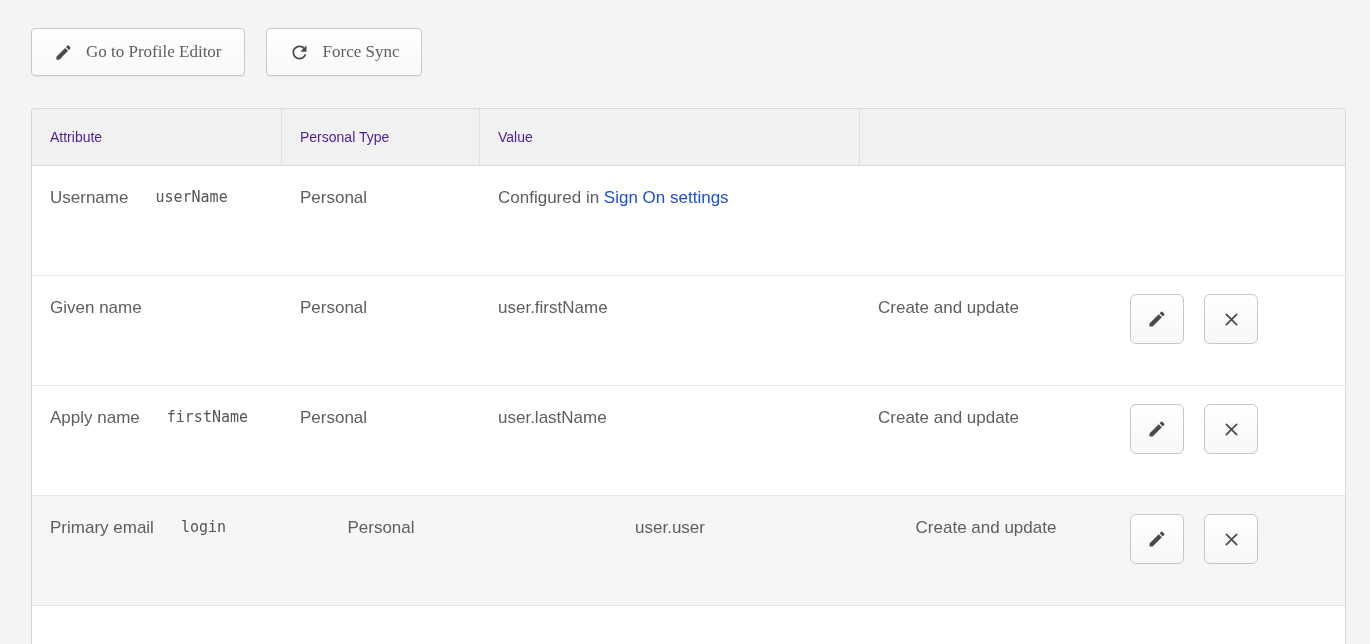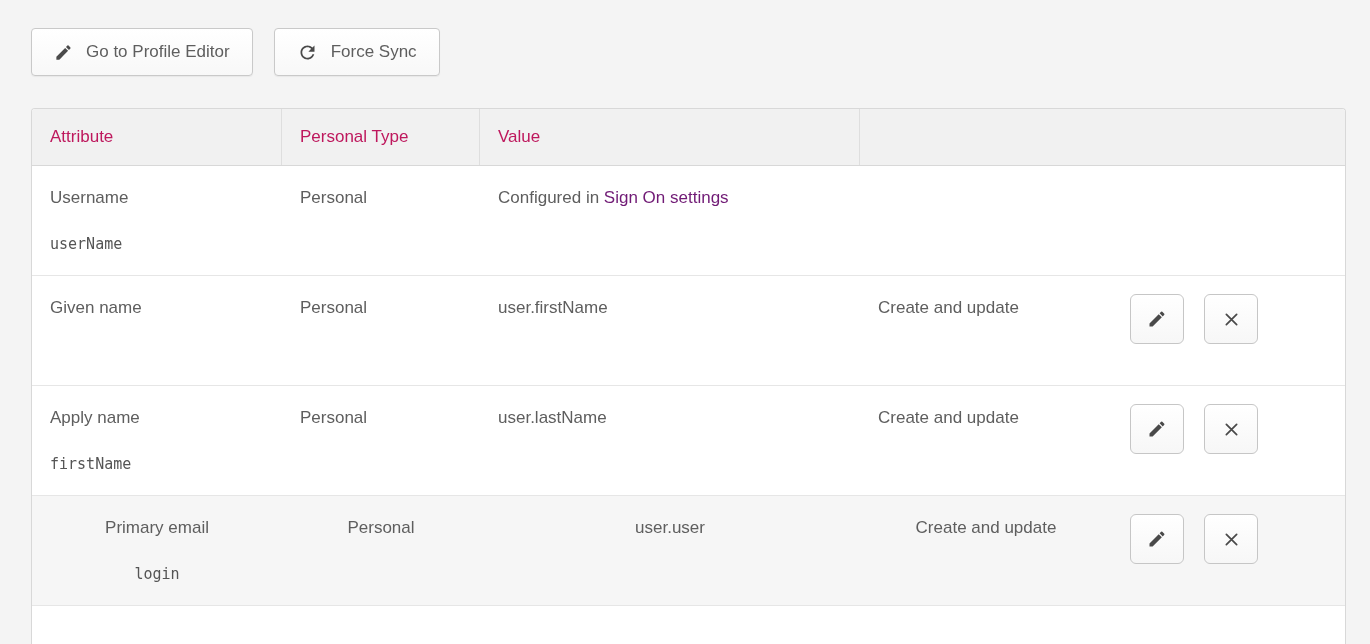--- a/index.html
+++ b/index.html
@@ -15,21 +15,21 @@
   
   .toolbar {
     position: absolute; top: 28px; left: 31px;
     display: flex; gap: 21px;
   }
   .btn {
     display: inline-flex; align-items: center; gap: 13px;
     height: 48px; padding: 0 22px;
     background: linear-gradient(#ffffff, #f8f8f8);
     border: 1px solid #c9c9c9; border-radius: 4px;
-    font-family: Liberation Sans, sans-serif;
+    font-family: Liberation Serif, serif;
     font-size: 17px; color: #5e5e5e;
     box-shadow: 0 1px 1px rgba(0,0,0,0.05);
     cursor: pointer;
   }
   .btn svg { display: block; }
 
   
   .table {
     position: absolute; top: 108px; left: 31px;
     width: 1315px; height: 536px;
@@ -44,34 +44,34 @@
     grid-template-columns: 250px 198px 380px 252px 233px;
   }
   .thead {
     height: 57px;
     background: #f1f1f1;
     border-bottom: 1px solid #d8d8d8;
   }
   .th {
     display: flex; align-items: center;
     padding-left: 18px;
-    font-size: 17px; color: #be185d;
+    font-size: 14px; color: #4c1d95;
     border-right: 1px solid #dedede;
   }
   .th:last-child { border-right: none; }
 
   .row { height: 110px; border-bottom: 1px solid #e6e6e6; background: #ffffff; }
   .row.shaded { background: #f6f6f6; text-align: center; }
   .cell { padding: 22px 18px 0 18px; font-size: 17px; color: #5e5e5e; }
-  .attr-cell { display: flex; flex-direction: column; gap: 27px; }
+  .attr-cell { display: flex; gap: 27px; }
   .attr-var {
     font-family: "DejaVu Sans Mono", monospace;
     font-size: 15px; color: #555555;
   }
-  .link { color: #701a75; text-decoration: none; cursor: pointer; }
+  .link { color: #1d4ed8; text-decoration: none; cursor: pointer; }
 
   .actions-cell { display: flex; gap: 20px; padding-top: 18px; }
   .action-btn {
     width: 54px; height: 50px;
     display: inline-flex; align-items: center; justify-content: center;
     background: linear-gradient(#ffffff, #f7f7f7);
     border: 1px solid #c6c6c6; border-radius: 6px;
     cursor: pointer;
   }
   .action-btn svg { display: block; }

